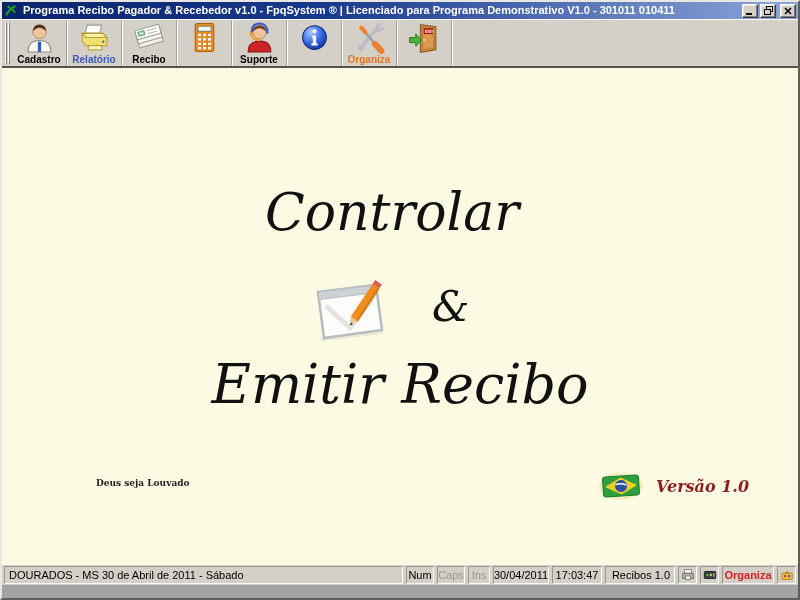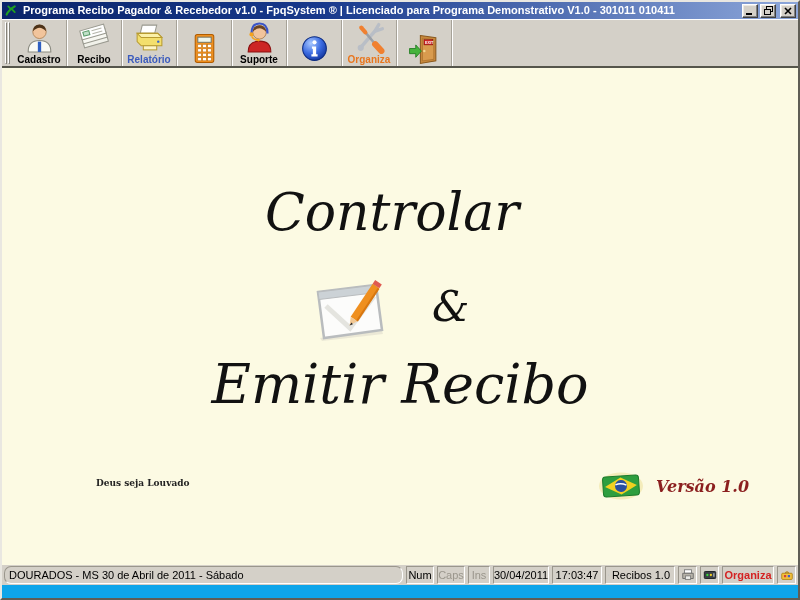--- a/index.html
+++ b/index.html
@@ -1,19 +1,19 @@
 <!DOCTYPE html>
 <html><head>
 <meta charset="utf-8">
 <style>
   html,body{margin:0;padding:0;background:#808080;}
   *{box-sizing:border-box;}
   .window{
     width:800px;height:600px;position:relative;
-    background:#0ea5e9;
+    background:#a3a3a3;
     border:2px solid;border-color:#e9e7e1 #5f5d55 #5f5d55 #e9e7e1;
     font-family:"Liberation Sans",sans-serif;
     overflow:hidden;
   }
   
   .titlebar{
     height:17px;display:flex;align-items:center;
     background:linear-gradient(90deg,#0a246a 0%,#18398c 40%,#8da7da 100%);
     padding:0 2px;gap:2px;
   }
@@ -35,21 +35,21 @@
   
   .toolbar{
     height:49px;background:#d4d0c8;display:flex;align-items:stretch;
     border-top:1px solid #ffffff;border-bottom:2px solid #55554b;
     padding-left:3px;
   }
   .gripper{display:flex;align-items:center;gap:1px;margin-right:2px;}
   .gripbar{width:2px;height:42px;background:#d4d0c8;
     border:1px solid;border-color:#ffffff #84827a #84827a #ffffff;}
   .tbtn{
-    width:55px;display:flex;flex-direction:column;align-items:center;justify-content:flex-end;
+    width:55px;display:flex;flex-direction:column;align-items:center;justify-content:flex-start;
     background:transparent;border:none;border-right:1px solid #a6a298;
     box-shadow:1px 0 0 #ffffff;padding:1px 0 1px 0;margin:0;cursor:default;
   }
   .tbtn svg{display:block;}
   .tlabel{font-size:10px;font-weight:bold;line-height:11px;color:#000;}
   .lbl-blue{color:#3b5bbd;}
   .lbl-orange{color:#e8761e;}
   
   .client{position:relative;height:497px;background:#fcfae3;overflow:hidden;}
   .headline{
@@ -75,21 +75,21 @@
     font-family:"DejaVu Serif","Liberation Serif",serif;font-style:italic;font-weight:bold;
     font-size:16px;color:#8b1f1f;
   }
   
   .statusbar{height:20px;display:flex;align-items:stretch;gap:3px;padding:1px 2px;background:#d4d0c8;}
   .panel{
     border:1px solid;border-color:#9a968c #ffffff #ffffff #9a968c;
     font-size:11px;line-height:16px;color:#000;
     display:flex;align-items:center;padding:0 4px;white-space:nowrap;overflow:hidden;
   }
-  .p-location{flex:1;min-width:0;border-radius:7px;}
+  .p-location{flex:1;min-width:0;}
   .p-num{width:28px;justify-content:center;}
   .p-caps{width:28px;justify-content:center;color:#9a968c;}
   .p-ins{width:22px;justify-content:center;color:#9a968c;}
   .p-date{width:56px;justify-content:center;}
   .p-time{width:50px;justify-content:center;}
   .p-app{width:70px;gap:3px;padding-left:2px;}
   .p-ic{width:19px;justify-content:center;padding:0;}
   .p-brand{width:52px;justify-content:center;color:#d42222;font-weight:bold;}
 </style>
 </head>
@@ -134,40 +134,40 @@
         <rect x="14.4" y="20" width="3.2" height="10" fill="#2f5fc0"></rect>
         <circle cx="16" cy="10.5" r="6.5" fill="#f1c49c" stroke="#b08050" stroke-width="0.8"></circle>
         <path d="M9.5 10 Q10 3.5 16 3.5 Q22 3.5 22.5 10 Q19 6.5 16 6.5 Q13 6.5 9.5 10 Z" fill="#4d3319"></path>
       </svg>
       <span class="tlabel">Cadastro</span>
     </button>
 
 
     <button class="tbtn">
       <svg width="33" height="33" viewBox="0 0 32 32">
+        <path d="M9 4 L23 4 L21 12 L7 12 Z" fill="#ffffff" stroke="#9a9a90"></path>
+        <path d="M4 12 L24 12 L28 16 L28 24 L8 24 L4 20 Z" fill="#f3df6d" stroke="#b89b30"></path>
+        <path d="M4 12 L24 12 L28 16 L8 16 Z" fill="#faf0a8" stroke="#b89b30"></path>
+        <rect x="10" y="24" width="13" height="4" fill="#fdf5c6" stroke="#b89b30"></rect>
+        <circle cx="24.5" cy="20" r="1.2" fill="#3a66c8"></circle>
+      </svg>
+      <span class="tlabel lbl-blue">Relatório</span>
+    </button>
+
+    <button class="tbtn">
+      <svg width="33" height="33" viewBox="0 0 32 32">
         <g transform="rotate(-16 16 16)">
           <rect x="4" y="14" width="24" height="9" fill="#f1f1ea" stroke="#99998f"></rect>
           <rect x="4" y="10" width="24" height="9" fill="#f8f8f2" stroke="#99998f"></rect>
           <rect x="4" y="6" width="24" height="9" fill="#ffffff" stroke="#99998f"></rect>
           <rect x="6.5" y="8" width="6" height="4" fill="#bfe0c8" stroke="#5a9a6a"></rect>
           <path d="M15 9 h10 M15 12 h10" stroke="#b5b5aa" stroke-width="1"></path>
         </g>
       </svg>
       <span class="tlabel">Recibo</span>
-    </button>
-
-    <button class="tbtn">
-      <svg width="33" height="33" viewBox="0 0 32 32">
-        <path d="M9 4 L23 4 L21 12 L7 12 Z" fill="#ffffff" stroke="#9a9a90"></path>
-        <path d="M4 12 L24 12 L28 16 L28 24 L8 24 L4 20 Z" fill="#f3df6d" stroke="#b89b30"></path>
-        <path d="M4 12 L24 12 L28 16 L8 16 Z" fill="#faf0a8" stroke="#b89b30"></path>
-        <rect x="10" y="24" width="13" height="4" fill="#fdf5c6" stroke="#b89b30"></rect>
-        <circle cx="24.5" cy="20" r="1.2" fill="#3a66c8"></circle>
-      </svg>
-      <span class="tlabel lbl-blue">Relatório</span>
     </button>
 
     <button class="tbtn">
       <svg width="33" height="33" viewBox="0 0 32 32">
         <rect x="7" y="2.5" width="18" height="27" rx="2" fill="#ef8f1e" stroke="#b05c00"></rect>
         <rect x="9.5" y="5" width="13" height="5" fill="#eef6ee" stroke="#777766"></rect>
         <g fill="#ffffff" stroke="#c07010" stroke-width="0.5">
           <rect x="9.5" y="12" width="3.4" height="3"></rect>
             <rect x="14.3" y="12" width="3.4" height="3"></rect>
             <rect x="19.1" y="12" width="3.4" height="3"></rect>

